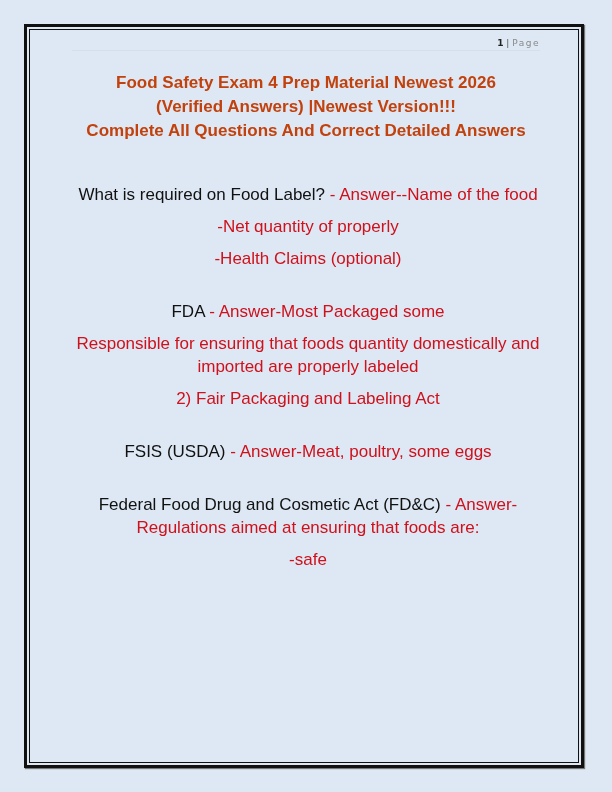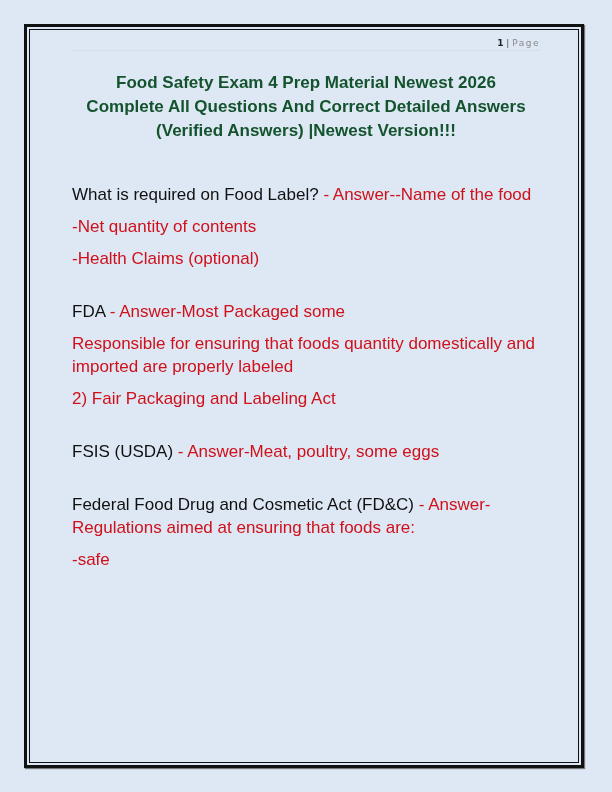--- a/index.html
+++ b/index.html
@@ -36,32 +36,33 @@
       text-align: right;
     }
     .page-header .num { font-weight: bold; }
     .page-header .sep { color: #555; }
     .page-header .word { color: #888; letter-spacing: 1.5px; }
     .title {
       position: absolute;
       left: 60px; top: 71px;
       width: 492px;
       text-align: center;
-      color: #14532d;
+      color: #c2410c;
       font-weight: bold;
       font-size: 17px;
       line-height: 24px;
     }
     .content {
       position: absolute;
       left: 72px; top: 183px;
       width: 472px;
       font-size: 17px;
       line-height: 23px;
       color: #111;
+      text-align: center;
     }
     .content p { margin: 0 0 9px 0; }
     .q { color: #111; }
     .a { color: #d0101a; }
     .gap { height: 21px; }
   </style>
 </head>
 <body>
 
 <div class="frame-outer">
@@ -69,30 +70,30 @@
 </div>
 
 <div class="page-header">
   <span class="num">1</span>
   <span class="sep">|</span>
   <span class="word">Page</span>
 </div>
 
 <div class="title">
   <div>Food Safety Exam 4 Prep Material Newest 2026</div>
+  <div>(Verified Answers) |Newest Version!!!</div>
   <div>Complete All Questions And Correct Detailed Answers</div>
-  <div>(Verified Answers) |Newest Version!!!</div>
 </div>
 
 <div class="content">
 
   <p>
     <span class="q">What is required on Food Label?</span><span class="a"> - Answer--Name of the food</span>
   </p>
-  <p class="a">-Net quantity of contents</p>
+  <p class="a">-Net quantity of properly</p>
   <p class="a">-Health Claims (optional)</p>
   <div class="gap"></div>
 
   <p>
     <span class="q">FDA</span><span class="a"> - Answer-Most Packaged some</span>
   </p>
   <p class="a">Responsible for ensuring that foods quantity domestically and imported are properly labeled</p>
   <p class="a">2) Fair Packaging and Labeling Act</p>
   <div class="gap"></div>
 

